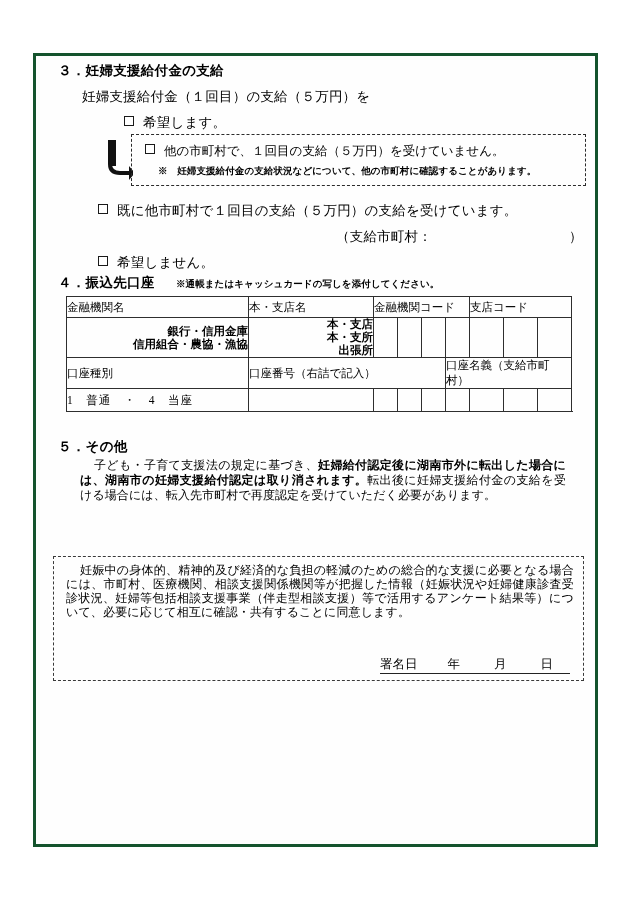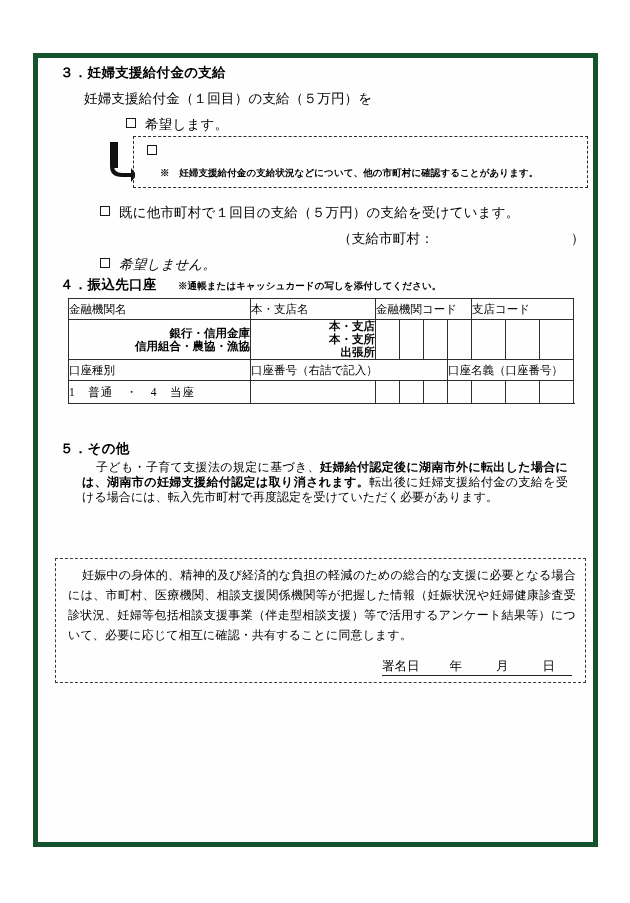--- a/index.html
+++ b/index.html
@@ -16,21 +16,21 @@
     overflow: hidden;
   }
 
   
   .page-frame {
     position: absolute;
     left: 33px;
     top: 53px;
     width: 565px;
     height: 794px;
-    border: 5px solid #14532d;
+    border: 3px solid #14532d;
     box-sizing: border-box;
     background: #fefefe;
   }
 
   .inner {
     position: absolute;
     left: 0; top: 0; right: 0; bottom: 0;
   }
 
   
@@ -149,21 +149,21 @@
     height: 125px;
     border: 1px dashed #3a3a3a;
     box-sizing: border-box;
   }
   .consent-para {
     position: absolute;
     left: 12px;
     top: 6px;
     width: 508px;
     font-size: 12px;
-    line-height: 20px;
+    line-height: 14px;
     text-align: justify;
     text-indent: 14px;
     letter-spacing: 0.15px;
   }
   .sig-row {
     position: absolute;
     font-size: 12.5px;
     border-bottom: 1px solid #222222;
     white-space: nowrap;
   }
@@ -191,32 +191,32 @@
       <span class="cbox"></span><span>希望します。</span>
     </div>
 
     <svg class="hook-arrow" viewBox="0 0 28 42">
       <path d="M3 2 L3 26 Q3 33 11 33 L20 33 L20 28 L26 35 L20 42 L20 37 L11 37 Q-1 37 -1 26 L-1 2 Z" fill="#111111" transform="translate(4,0)"></path>
       <rect x="4" y="2" width="7" height="26" fill="#111111"></rect>
     </svg>
 
     <div class="dashed-box-1">
       <div class="dash-line-1">
-        <span class="cbox"></span>
+        <span class="cbox"></span><span>他の市町村で、１回目の支給（５万円）を受けていません。</span>
       </div>
       <div class="dash-line-2">※　妊婦支援給付金の支給状況などについて、他の市町村に確認することがあります。</div>
     </div>
 
     <div class="line" style="left:62px; top:146px;">
       <span class="cbox"></span><span>既に他市町村で１回目の支給（５万円）の支給を受けています。</span>
     </div>
 
     <div class="line" style="left:300px; top:172px;">（支給市町村：　　　　　　　　　　）</div>
 
-    <div class="line" style="left:62px; top:198px;font-style:italic;">
+    <div class="line" style="left:62px; top:198px;">
       <span class="cbox"></span><span>希望しません。</span>
     </div>
 
     <div class="sec-head" style="left:22px; top:218px;text-align:center;">４．振込先口座</div>
 
     <div class="small-note bold-note" style="left:140px; top:222px;">※通帳またはキャッシュカードの写しを添付してください。</div>
 
     <table class="bank-table">
       <colgroup>
         <col style="width:182px">
@@ -250,21 +250,21 @@
           <td class="tall"></td>
           <td class="tall"></td>
           <td class="tall"></td>
           <td class="tall"></td>
           <td class="tall"></td>
           <td class="tall"></td>
         </tr>
         <tr>
           <td class="hdr">口座種別</td>
           <td class="hdr" colspan="4">口座番号（右詰で記入）</td>
-          <td class="hdr" colspan="4">口座名義（口座番号）</td>
+          <td class="hdr" colspan="4">口座名義（支給市町村）</td>
         </tr>
         <tr>
           <td class="mid kind-cell">1　普通　・　4　当座</td>
           <td class="mid"></td>
           <td class="mid"></td>
           <td class="mid"></td>
           <td class="mid"></td>
           <td class="mid"></td>
           <td class="mid"></td>
           <td class="mid"></td>

